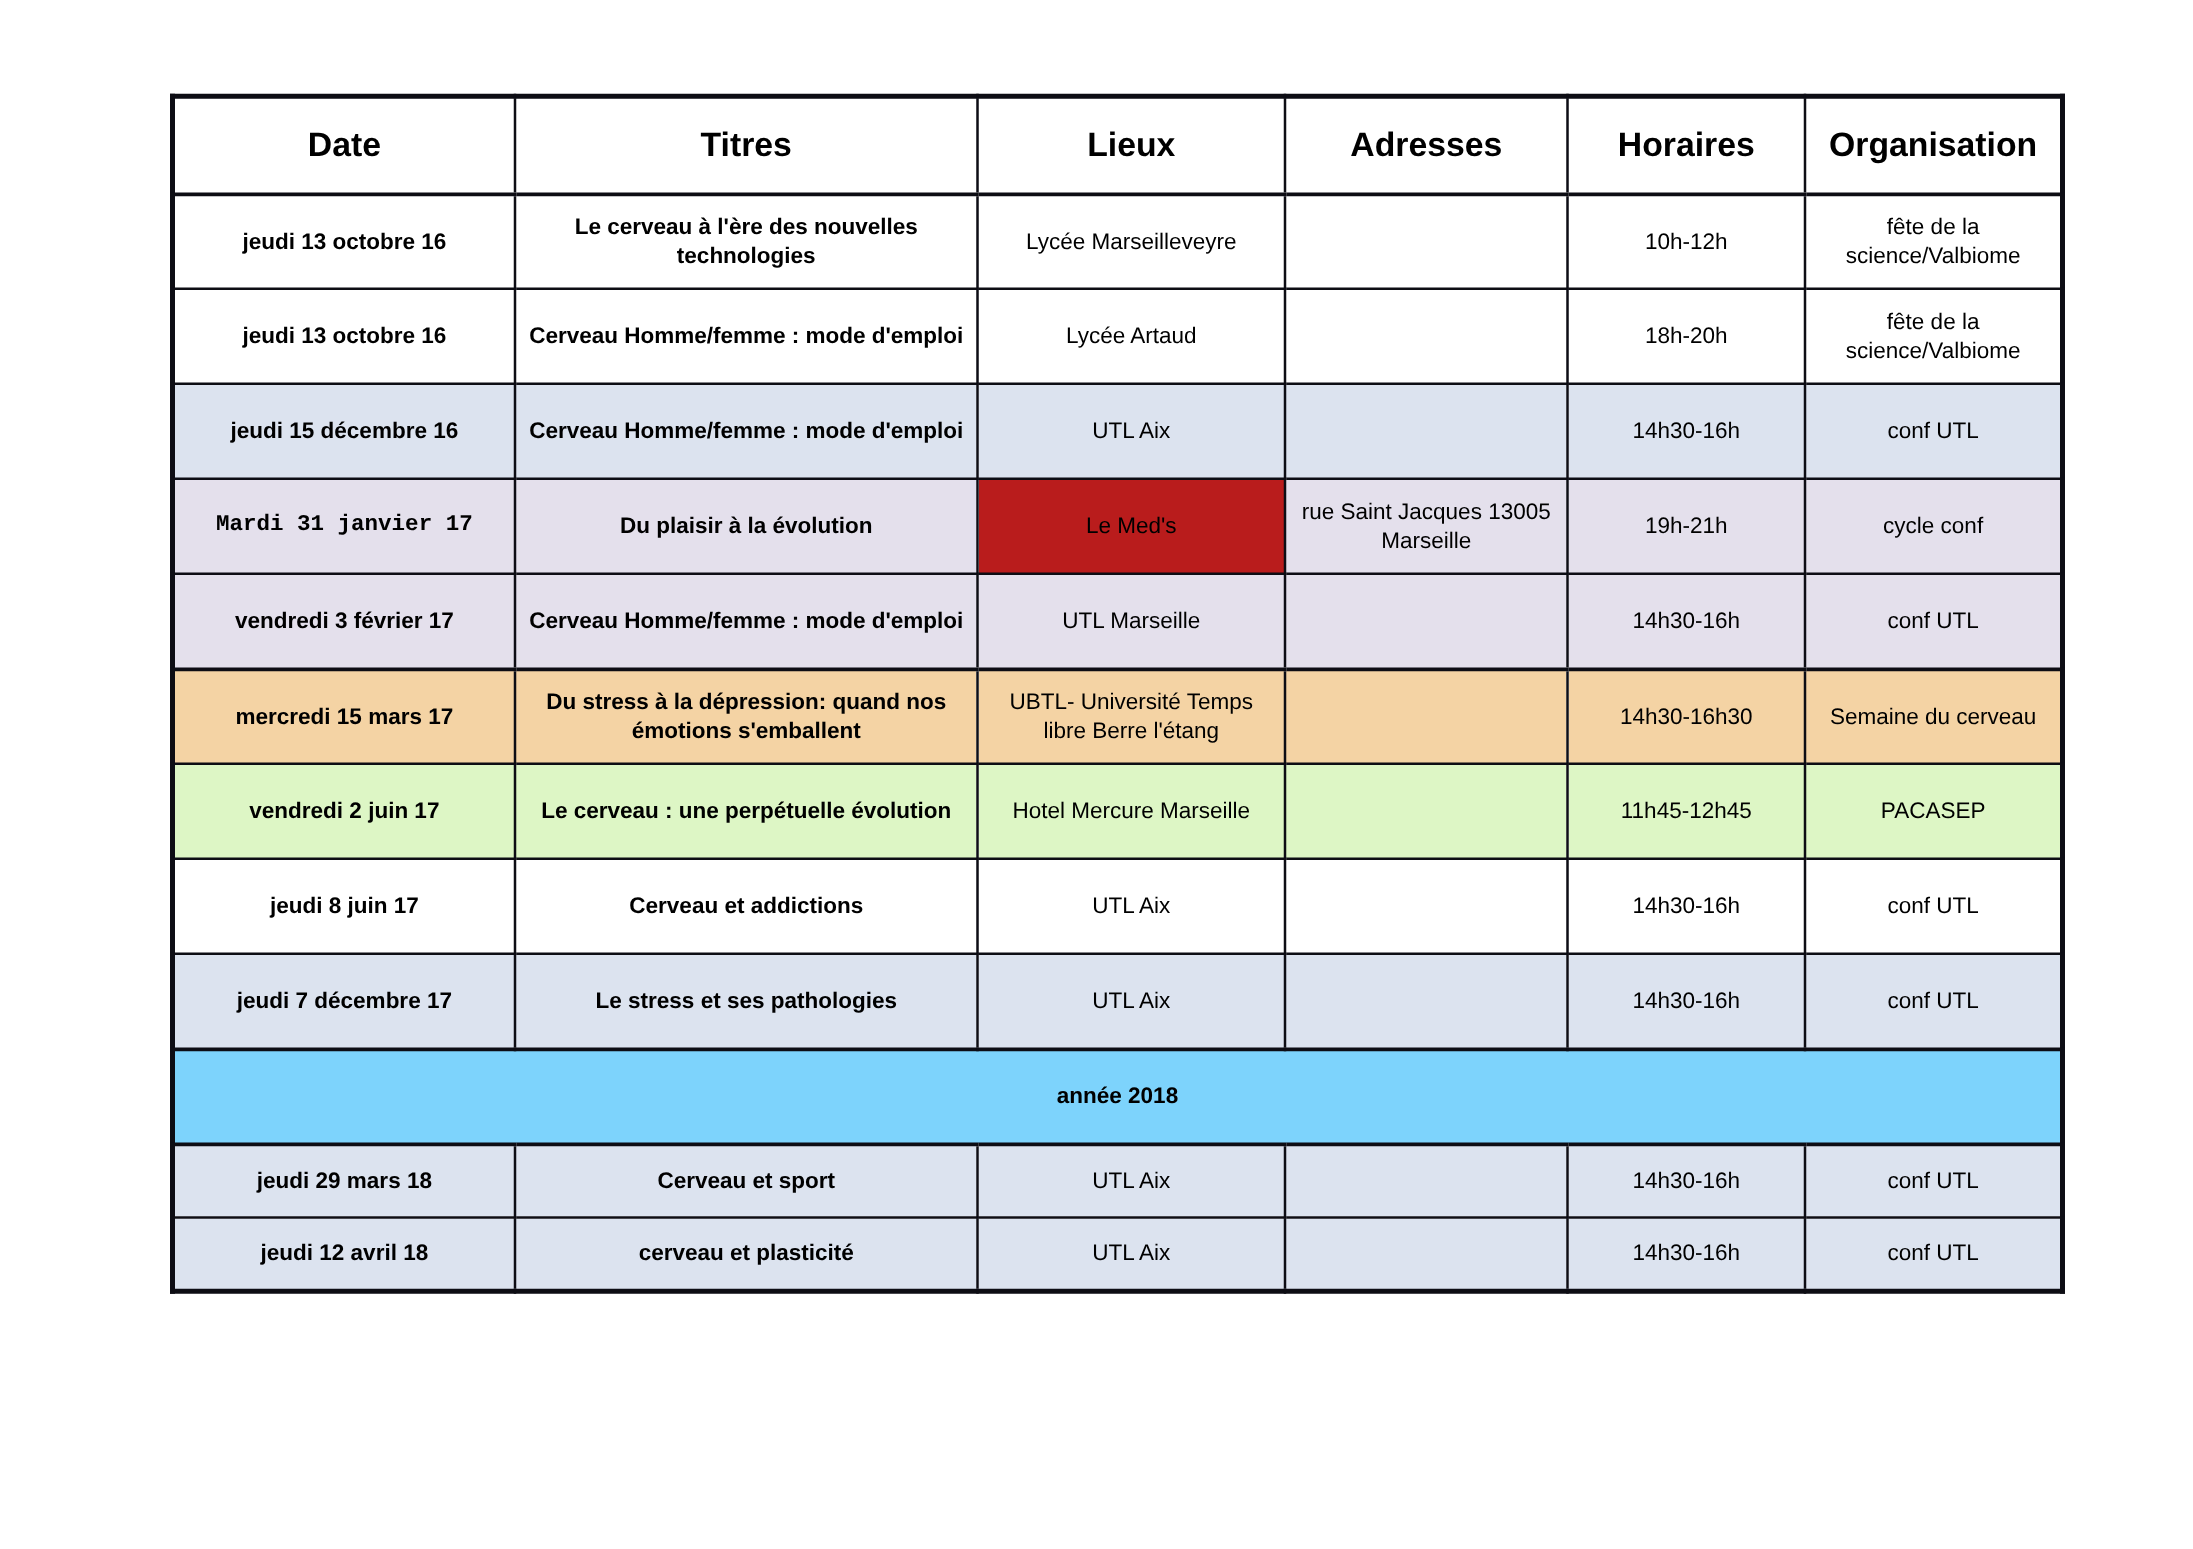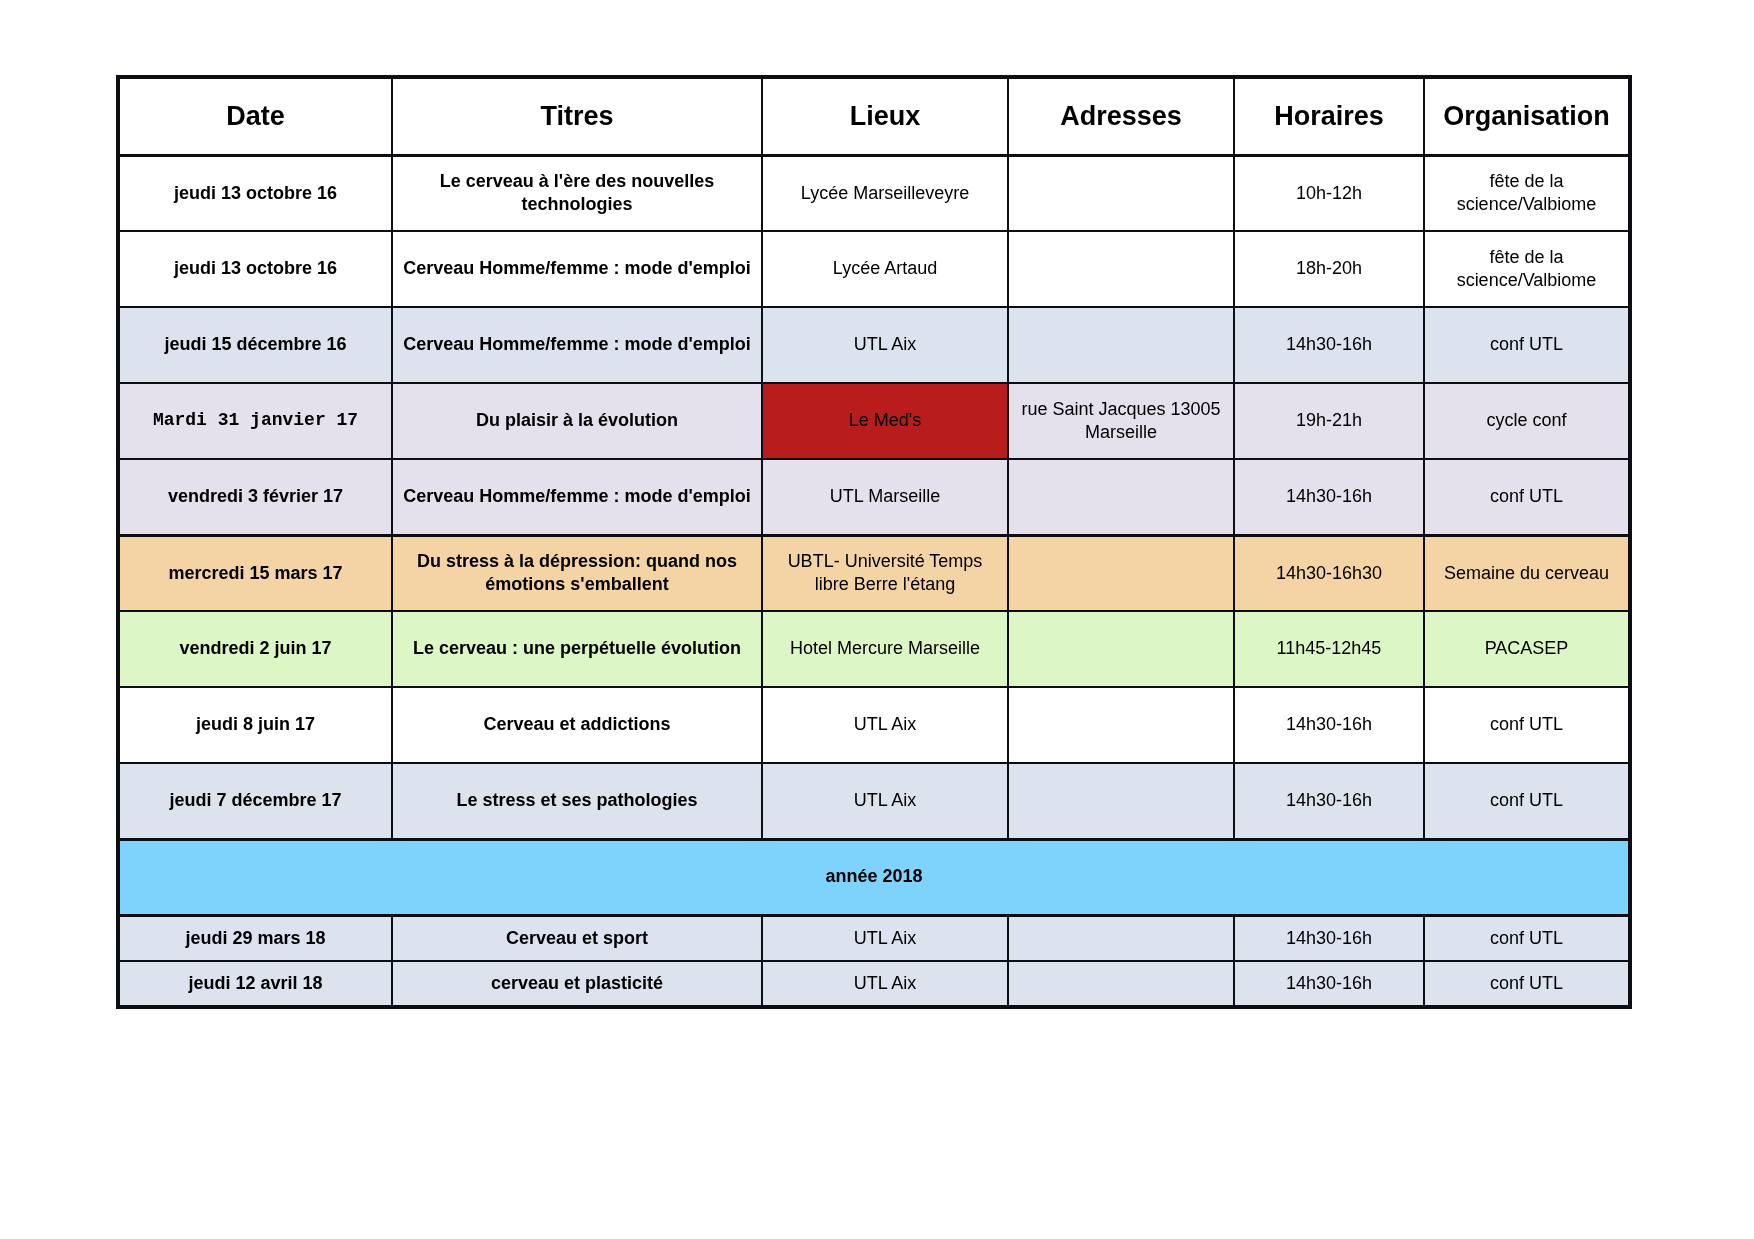--- a/index.html
+++ b/index.html
@@ -12,21 +12,21 @@
     color: #000000;
   }
   .page {
     position: relative;
     width: 1754px;
     height: 1239px;
     overflow: hidden;
   }
   table.events {
     position: absolute;
-    left: 116px;
+    left: 136px;
     top: 75px;
     width: 1512px;
     border-collapse: collapse;
     table-layout: fixed;
     border: 4px solid #0d0d14;
   }
   table.events th,
   table.events td {
     border: 2px solid #0d0d14;
     text-align: center;
@@ -37,21 +37,21 @@
     overflow: hidden;
   }
   table.events thead tr { height: 78px; }
   table.events thead th {
     font-size: 27px;
     font-weight: bold;
     border-bottom-width: 3px;
     background: #ffffff;
   }
   table.events tbody tr { height: 76px; }
-  table.events tbody tr:nth-last-child(-n+2) { height: 46px; }
+  table.events tbody tr:nth-last-child(-n+2) { height: 59px; }
   table.events tbody tr.thick-top td { border-top-width: 3px; }
   td.col-date, td.col-titre { font-weight: bold; padding: 4px 20px; }
   td.col-titre { padding: 4px 26px; }
   td.col-organisation { padding: 4px 8px; }
   td.section-cell {
     font-weight: bold;
     font-size: 22px;
     border-bottom-width: 3px;
   }
   tr.section-row { height: 58px; }

